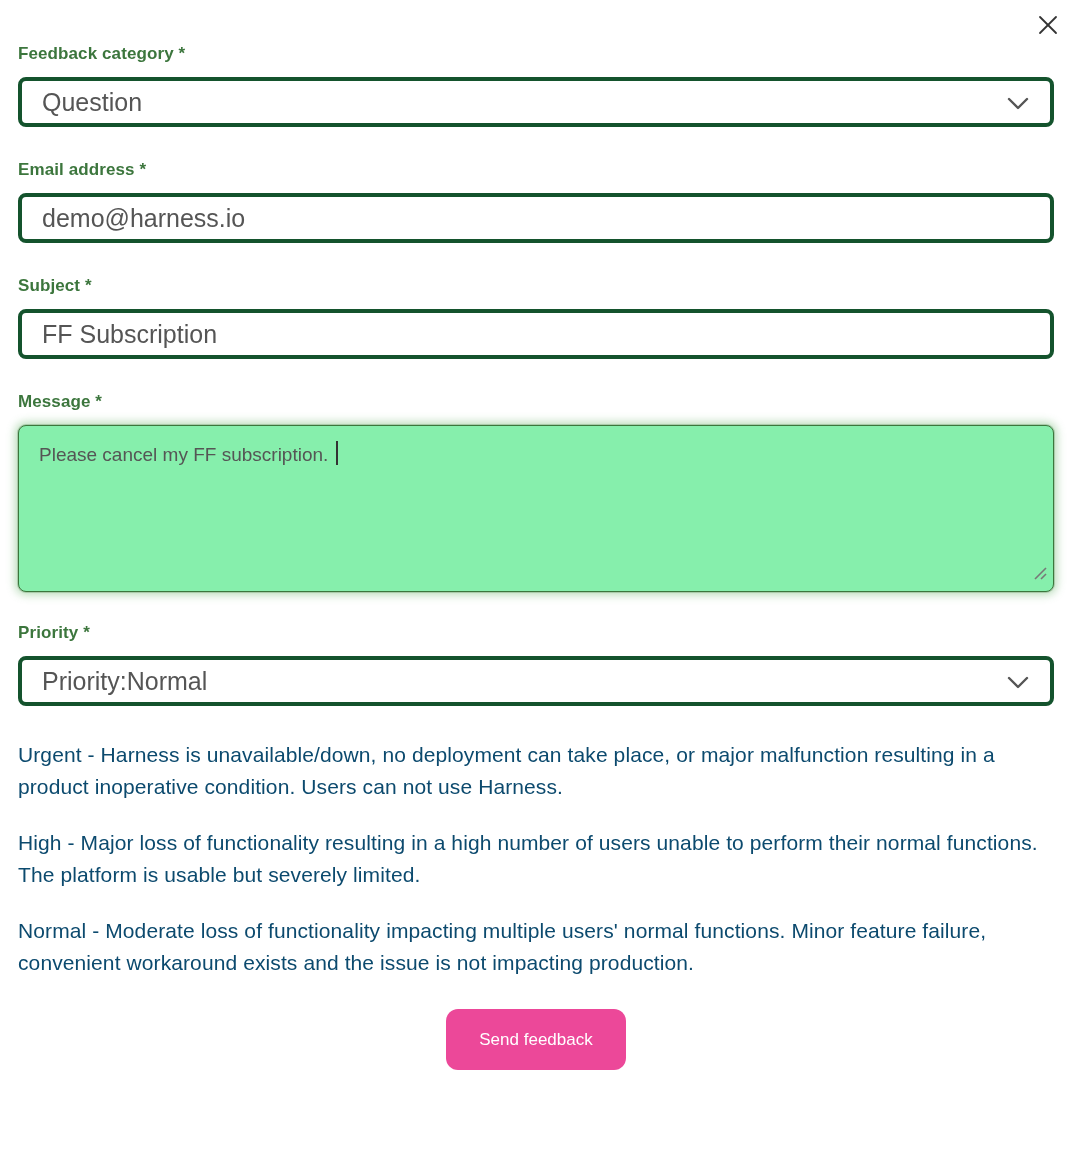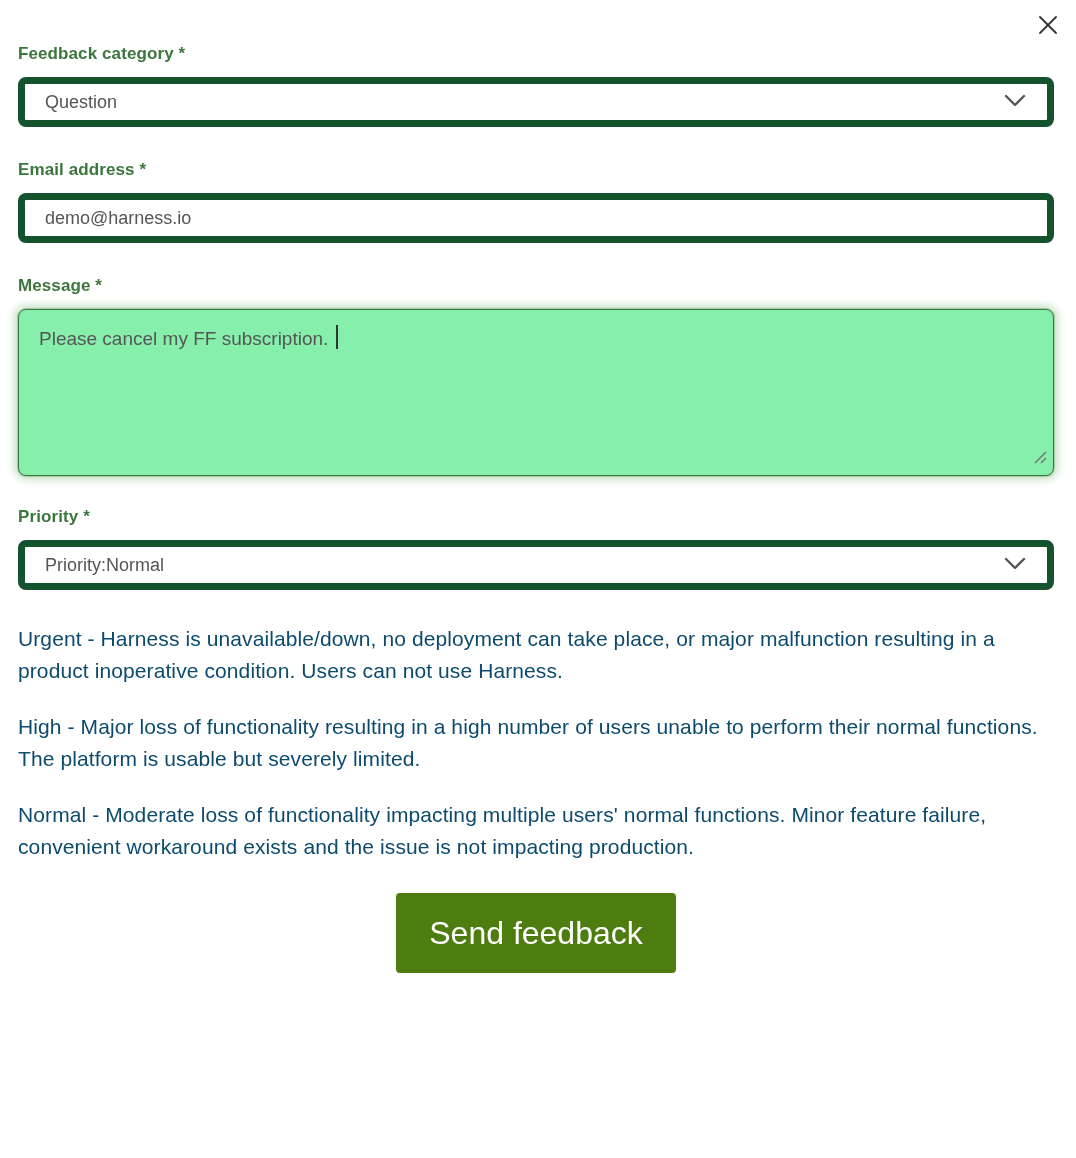--- a/index.html
+++ b/index.html
@@ -38,25 +38,25 @@
     display: block;
     font-size: 17px;
     font-weight: bold;
     color: #3c763d;
     margin-bottom: 13px;
     letter-spacing: 0.1px;
   }
   .control {
     width: 1036px;
     height: 50px;
-    border: 7px solid #14532d;
+    border: 4px solid #14532d;
     border-radius: 8px;
     background: #ffffff;
     font-family: "Liberation Sans", "DejaVu Sans", sans-serif;
-    font-size: 18px;
+    font-size: 25px;
     color: #555555;
     padding: 0 20px;
     outline: none;
     display: block;
   }
   .select-control {
     display: flex;
     align-items: center;
     justify-content: space-between;
     cursor: pointer;
@@ -102,26 +102,26 @@
     letter-spacing: 0.1px;
   }
   .help-text p:last-child { margin-bottom: 0; }
 
   .button-row {
     margin-top: 30px;
     display: flex;
     justify-content: center;
   }
   .submit-btn {
-    background: #4d7c0f;
+    background: #ec4899;
     color: #ffffff;
     border: none;
-    border-radius: 4px;
+    border-radius: 12px;
     font-family: "Liberation Sans", "DejaVu Sans", sans-serif;
-    font-size: 32px;
+    font-size: 17px;
     padding: 20px 33px;
     cursor: pointer;
     line-height: 1.25;
   }
 </style>
 </head>
 <body>
 
 <div class="dialog">
 
@@ -144,20 +144,24 @@
         </svg>
       </span>
     </div>
   </div>
 
   <div class="field-group">
     <label class="field-label">Email address *</label>
     <input class="control" type="text" value="demo@harness.io" style="">
   </div>
 
+  <div class="field-group">
+    <label class="field-label">Subject *</label>
+    <input class="control" type="text" value="FF Subscription" style="">
+  </div>
 
   <div class="field-group message-group">
     <label class="field-label">Message *</label>
     <div class="textarea-control">
       <span>Please cancel my FF subscription.</span><span class="caret"></span>
       <span class="resize-handle">
         <svg width="15" height="15" viewBox="0 0 15 15">
           <line x1="2" y1="13" x2="13" y2="2" stroke="#777777" stroke-width="1.6"></line>
           <line x1="8" y1="13" x2="13" y2="8" stroke="#777777" stroke-width="1.6"></line>
         </svg>

